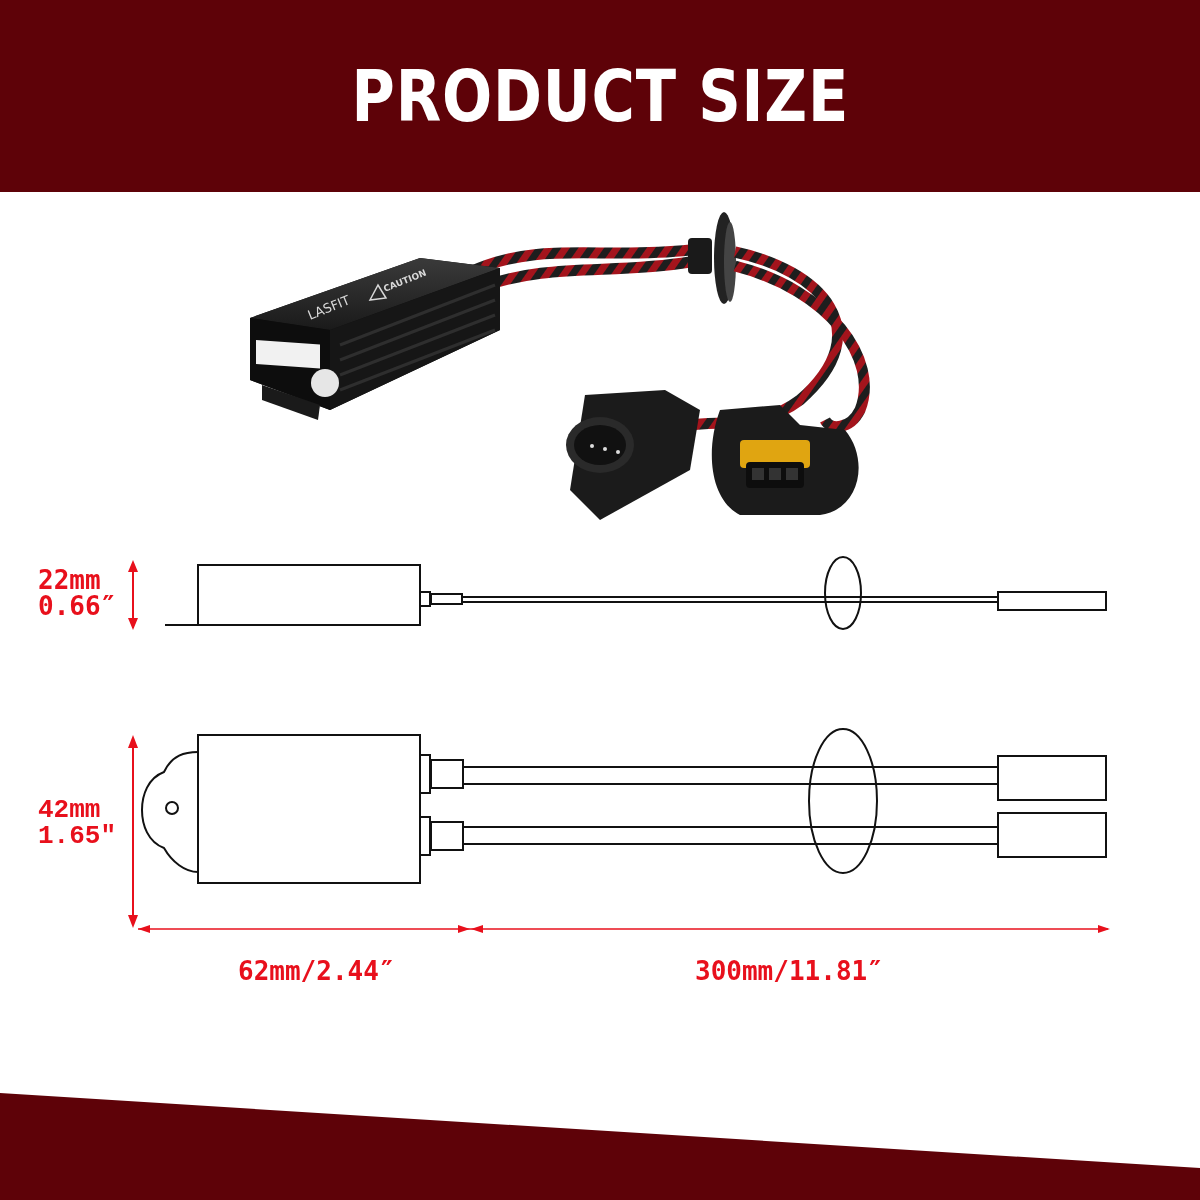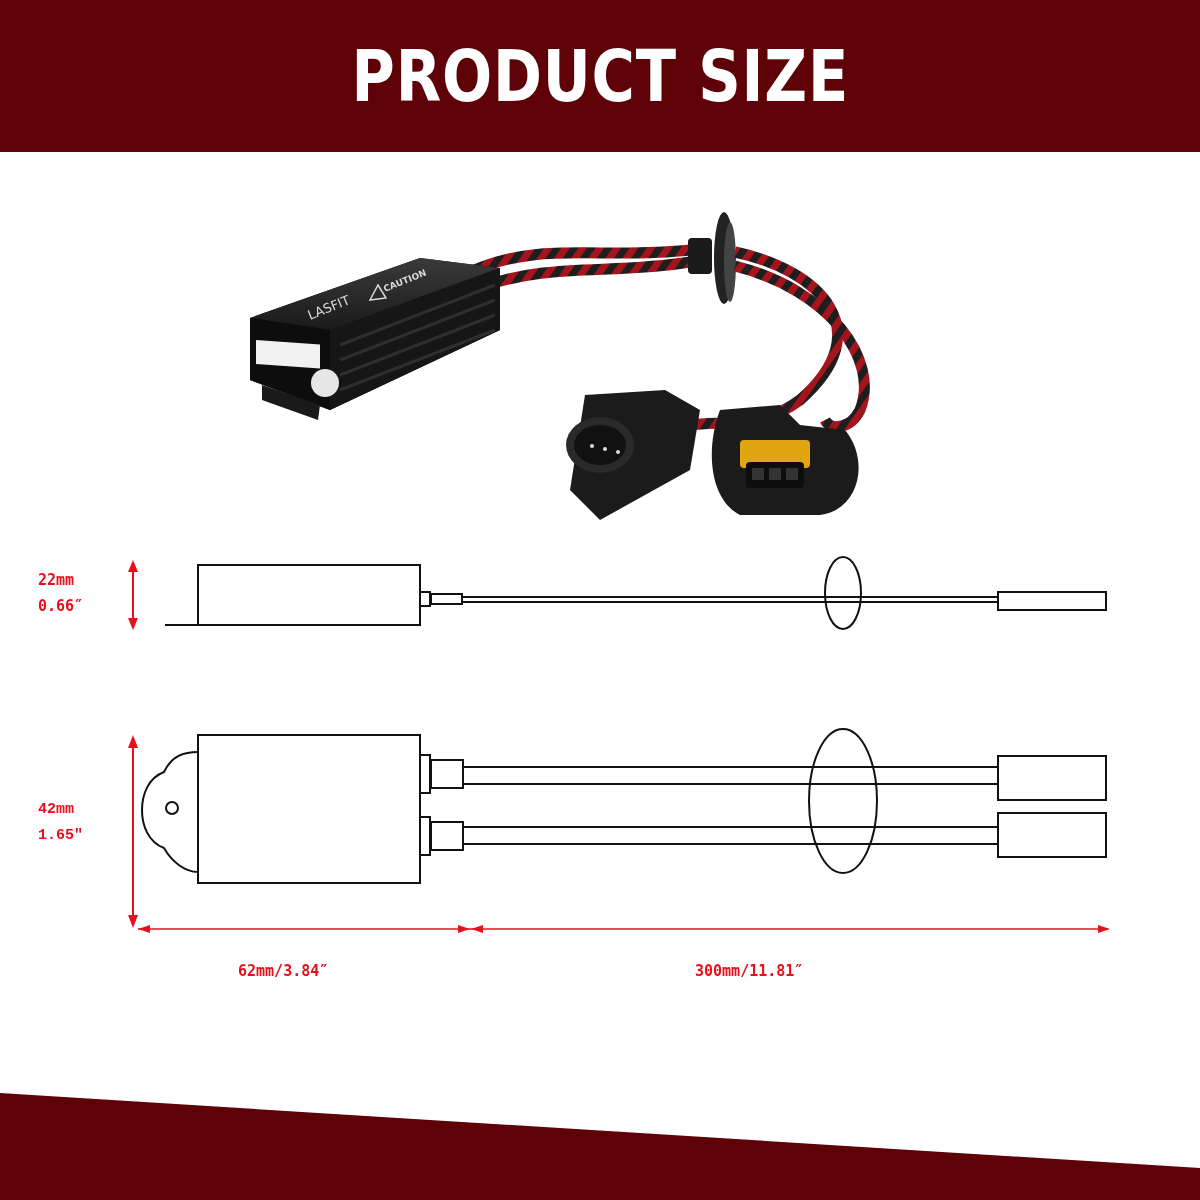--- a/index.html
+++ b/index.html
@@ -1,21 +1,21 @@
 <!DOCTYPE html>
 <html><head>
 <meta charset="utf-8">
 <style>
   html, body { margin:0; padding:0; }
   body { width:1200px; height:1200px; position:relative; overflow:hidden; background:#ffffff; font-family:"DejaVu Sans", sans-serif; }
-  .header { position:absolute; left:0; top:0; width:1200px; height:152px; background:#5e0208; display:flex; align-items:center; justify-content:center; }
+  .header { position:absolute; left:0; top:0; width:1200px; height:192px; background:#5e0208; display:flex; align-items:center; justify-content:center; }
   .header-title { color:#ffffff; font-family:"DejaVu Sans", sans-serif; font-weight:bold; font-size:72px; letter-spacing:1px; transform:scaleX(0.82); transform-origin:center; }
   .photo { position:absolute; left:230px; top:185px; width:680px; height:360px; }
   .diagram { position:absolute; left:0; top:0; width:1200px; height:1200px; }
-  .dim-label { position:absolute; color:#e8101c; font-family:"DejaVu Sans Mono", monospace; font-weight:bold; font-size:15px; line-height:26px; }
+  .dim-label { position:absolute; color:#e8101c; font-family:"DejaVu Sans Mono", monospace; font-weight:bold; font-size:26px; line-height:26px; }
   .footer { position:absolute; left:0; top:0; width:1200px; height:1200px; }
 </style>
 </head>
 <body>
 
 <div class="header">
   <div class="header-title">PRODUCT SIZE</div>
 </div>
 
 <svg class="photo" viewBox="230 185 680 360" xmlns="http://www.w3.org/2000/svg">
@@ -132,18 +132,18 @@
 </svg>
 
 <div class="dim-label" style="left:38px; top:567px;">
   <div>22mm</div>
   <div>0.66″</div>
 </div>
 <div class="dim-label" style="left:38px; top:797px;font-family:Liberation Mono, monospace;">
   <div>42mm</div>
   <div>1.65″</div>
 </div>
-<div class="dim-label" style="left:238px; top:958px;">62mm/3.84″</div>
+<div class="dim-label" style="left:238px; top:958px;">62mm/2.44″</div>
 <div class="dim-label" style="left:695px; top:958px;">300mm/11.81″</div>
 
 <svg class="footer" viewBox="0 0 1200 1200" xmlns="http://www.w3.org/2000/svg">
   <polygon points="0,1093 1200,1168 1200,1200 0,1200" fill="#5e0208"></polygon>
 </svg>
 
 </body></html>

